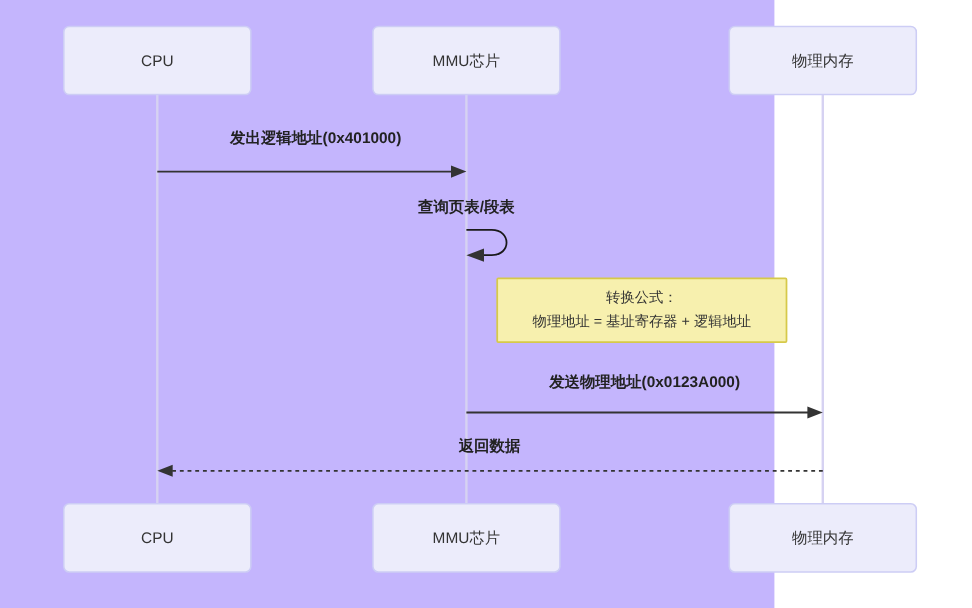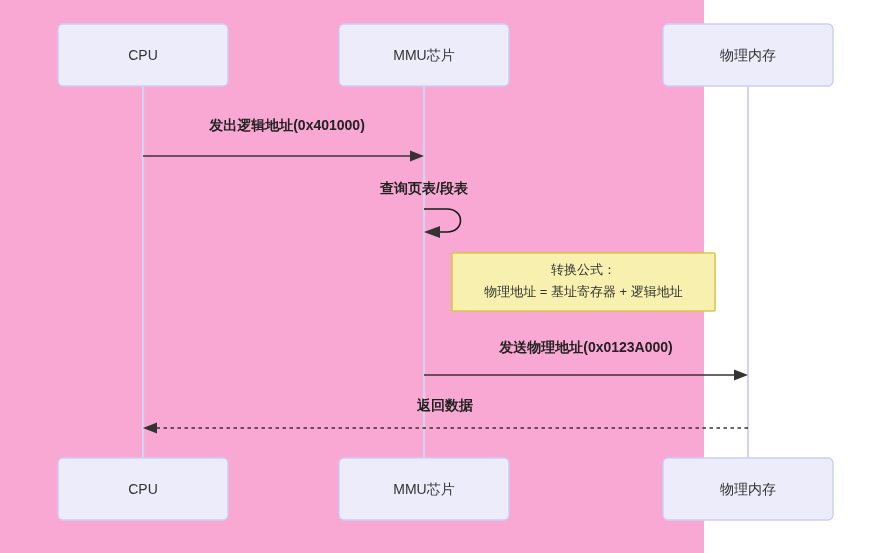--- a/index.html
+++ b/index.html
@@ -10,21 +10,21 @@
   body {
     width: 884px;
     height: 553px;
     font-family: "Liberation Sans", "DejaVu Sans", sans-serif;
     overflow: hidden;
   }
   #diagram-root {
     position: relative;
     width: 704px;
     height: 553px;
-    background: #f9a8d4;
+    background: #c4b5fd;
   }
   svg.seq-canvas {
     position: absolute;
     left: 0;
     top: 0;
     width: 884px;
     height: 553px;
     display: block;
   }
   .participant-box {

